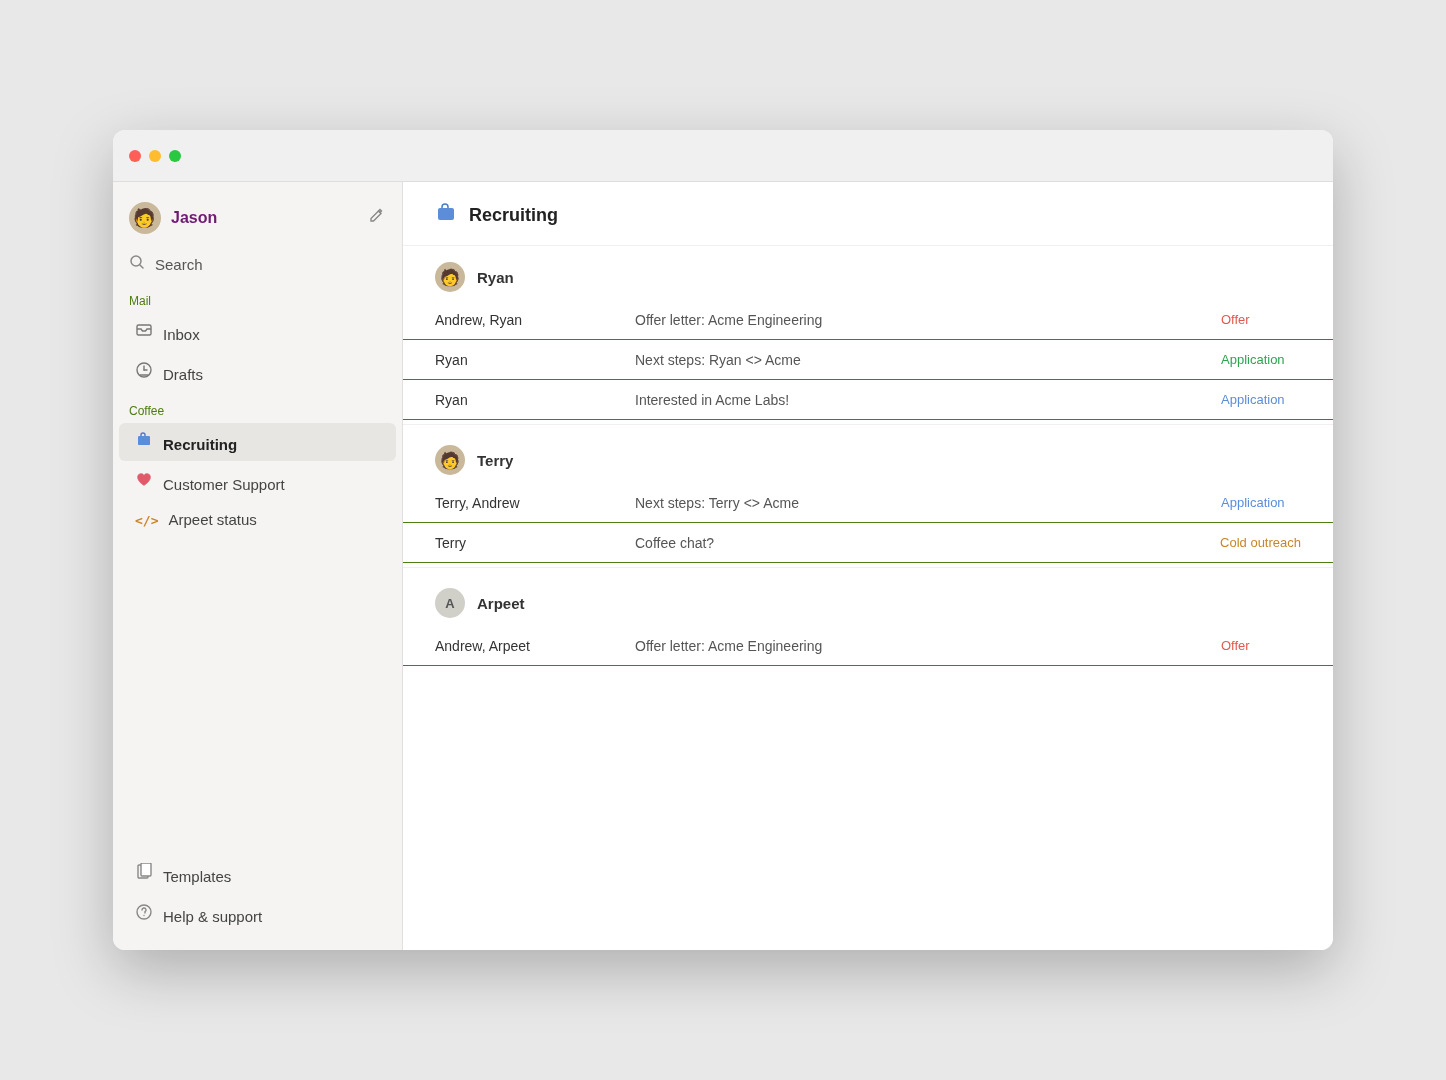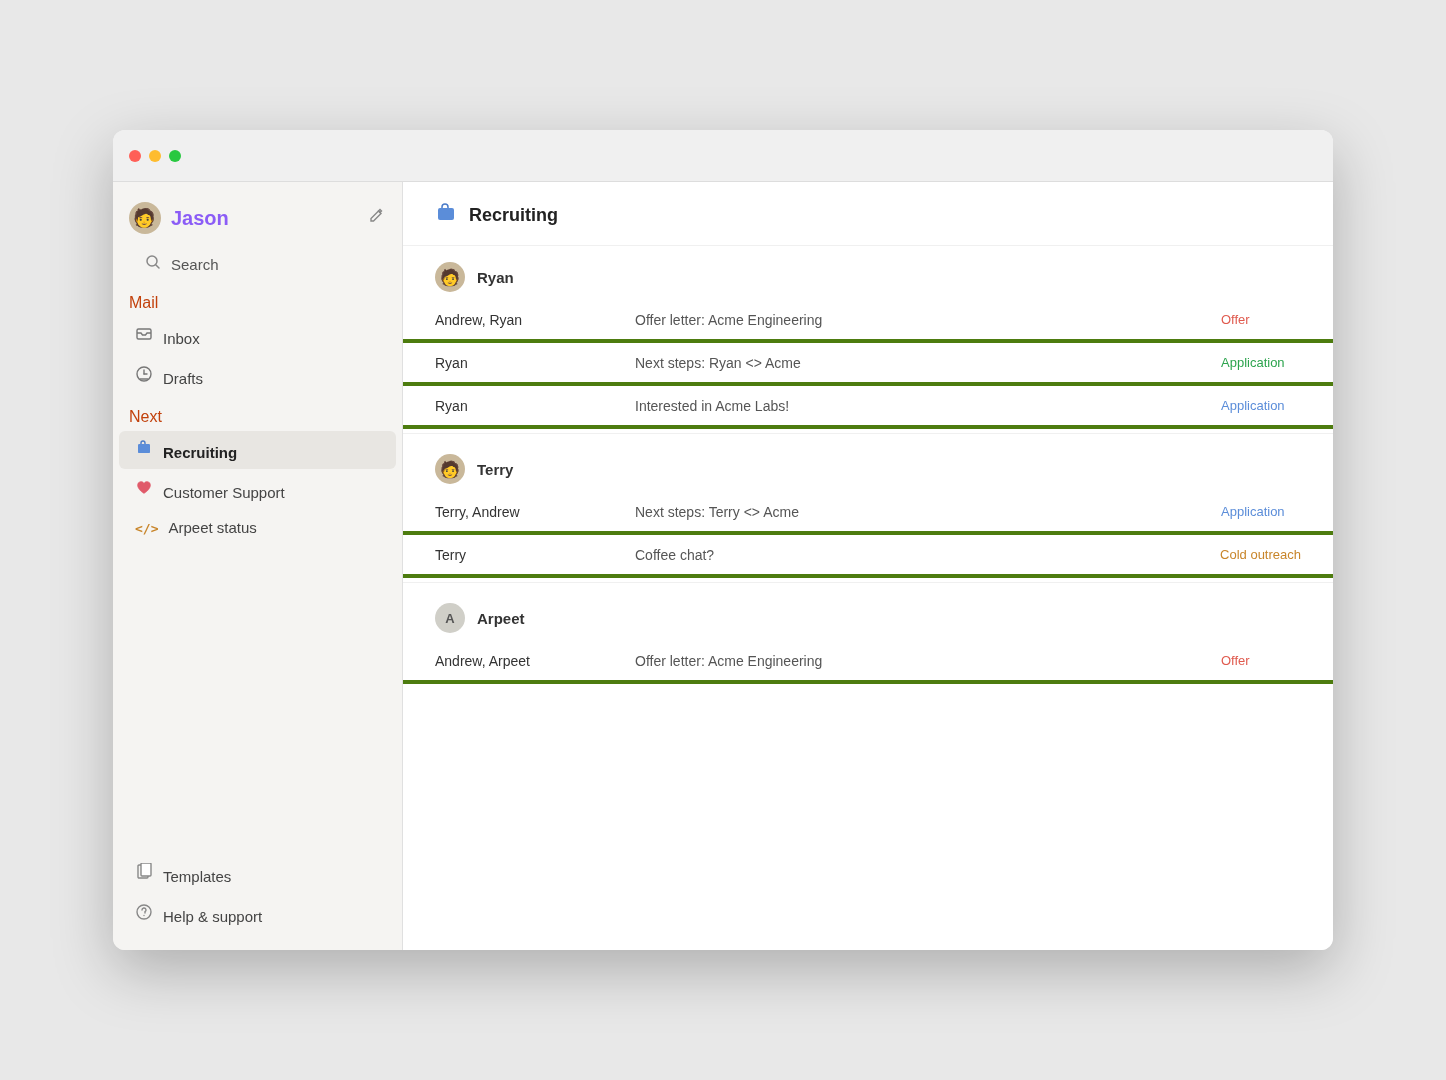--- a/index.html
+++ b/index.html
@@ -73,45 +73,45 @@
       height: 32px;
       border-radius: 50%;
       background: #c9b89a;
       display: flex;
       align-items: center;
       justify-content: center;
       font-size: 18px;
       overflow: hidden;
     }
     .profile-name {
-      font-size: 20px;
+      font-size: 16px;
       font-weight: 600;
-      color: #8b5cf6;
+      color: #701a75;
     }
     .compose-icon {
       font-size: 16px;
       color: #888;
       cursor: pointer;
     }
     .sidebar-search, .sidebar-autopilot {
       display: flex;
       align-items: center;
       gap: 10px;
-      padding: 8px 32px;
+      padding: 8px 16px;
       color: #555;
       font-size: 15px;
       cursor: pointer;
     }
     .sidebar-icon {
       font-size: 16px;
       color: #888;
     }
     .sidebar-section-label {
-      font-size: 16px;
-      color: #c2410c;
+      font-size: 12px;
+      color: #4d7c0f;
       padding: 12px 16px 4px 16px;
       font-weight: 500;
       text-transform: none;
     }
     .sidebar-item {
       display: flex;
       align-items: flex-end;
       gap: 10px;
       padding: 8px 16px;
       color: #444;
@@ -188,21 +188,21 @@
       align-items: center;
       justify-content: center;
       font-size: 13px;
       font-weight: 600;
       color: #555;
     }
     .email-row {
       display: flex;
       align-items: center;
       padding: 10px 32px;
-      border-bottom: 4px solid #4d7c0f;
+      border-bottom: 1px solid #4d7c0f;
       cursor: pointer;
     }
     .email-sender {
       width: 200px;
       font-size: 14px;
       color: #333;
       font-weight: 500;
       flex-shrink: 0;
     }
     .email-subject {
@@ -283,21 +283,21 @@
           <svg width="18" height="18" viewBox="0 0 18 18" fill="none">
             <circle cx="9" cy="9" r="7" stroke="#777" stroke-width="1.4" fill="none"></circle>
             <line x1="9" y1="5" x2="9" y2="9" stroke="#777" stroke-width="1.4" stroke-linecap="round"></line>
             <line x1="9" y1="9" x2="12" y2="9" stroke="#777" stroke-width="1.4" stroke-linecap="round"></line>
             <line x1="5" y1="14" x2="13" y2="14" stroke="#777" stroke-width="1.4" stroke-linecap="round"></line>
           </svg>
         </span>
         <span>Drafts</span>
       </div>
 
-      <div class="sidebar-section-label">Next</div>
+      <div class="sidebar-section-label">Coffee</div>
 
       <div class="sidebar-item active">
         <span class="sidebar-item-icon">
           <svg width="18" height="18" viewBox="0 0 18 18" fill="none">
             <rect x="3" y="5" width="12" height="9" rx="1.5" fill="#5b8dd9" stroke="#5b8dd9" stroke-width="0"></rect>
             <path d="M6 5V4a2 2 0 014 0v1" stroke="#4a7bc8" stroke-width="1.4" fill="none"></path>
             <rect x="3" y="5" width="12" height="9" rx="1.5" stroke="#4a7bc8" stroke-width="0" fill="#5b8dd9"></rect>
           </svg>
         </span>
         <span>Recruiting</span>

